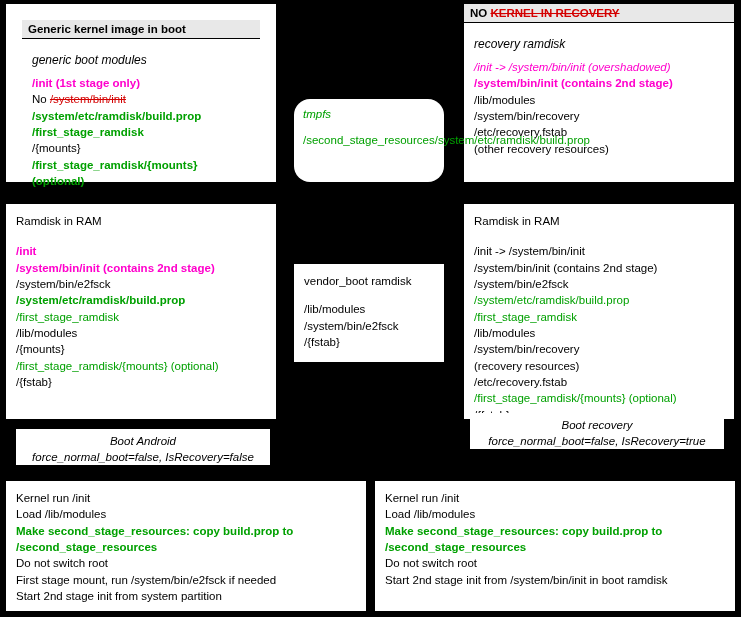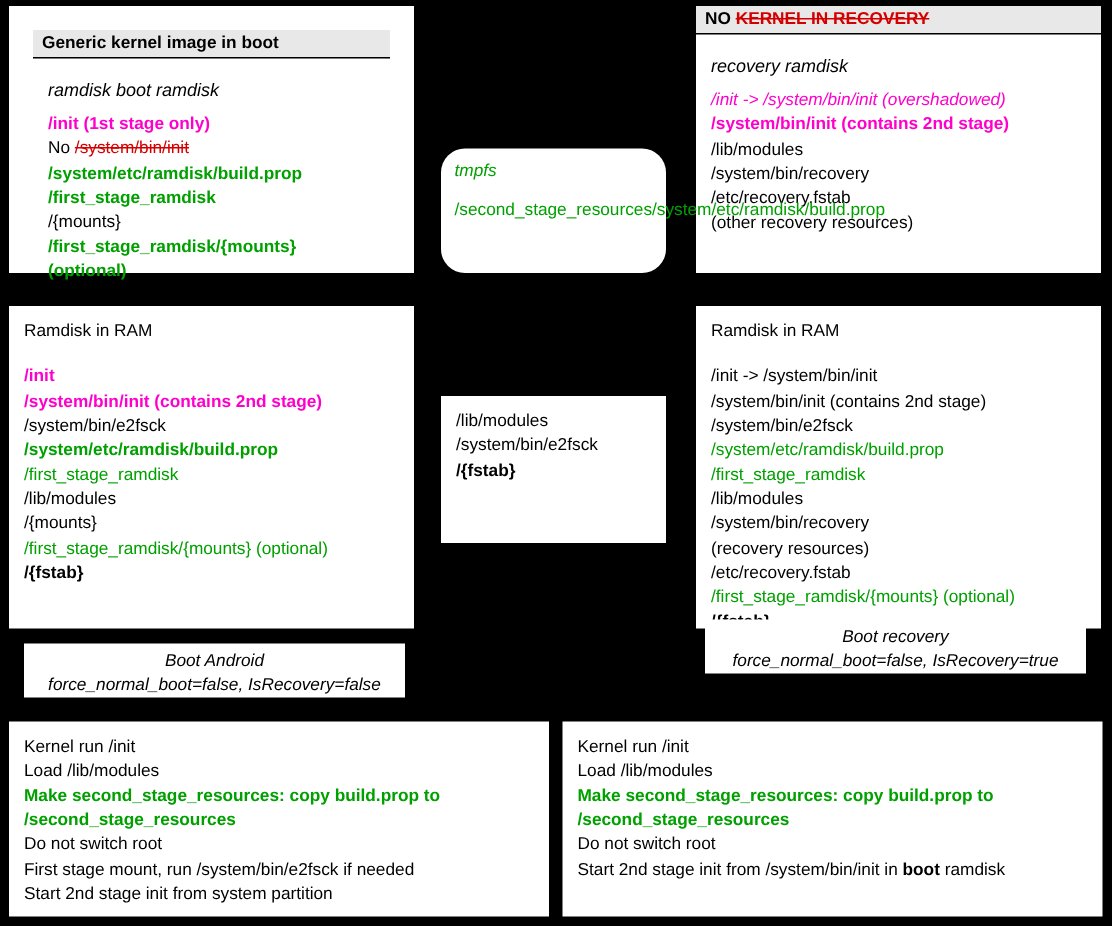--- a/index.html
+++ b/index.html
@@ -37,21 +37,21 @@
   .line {
     line-height: 1.42;
     white-space: pre-wrap;
   }
   .magenta { color: #ff00cc; font-weight: bold; }
   .magenta-plain { color: #ff00cc; font-style: italic; }
   .green { color: #00a000; font-weight: bold; }
   .green-plain { color: #00a000; }
   .red { color: #d40000; }
   .strike { text-decoration: line-through; }
-  .bold { font-weight: bold; }
+  .bold { font-weight: normal; }
   .center { text-align: center; }
   .italic { font-style: italic; }
 
   
   #box-generic-kernel { left: 6px; top: 4px; width: 270px; height: 178px; padding: 16px; }
   #box-generic-kernel .body { padding: 8px 10px; }
 
   #box-no-kernel-recovery { left: 464px; top: 4px; width: 270px; height: 178px; padding: 0; }
   #box-no-kernel-recovery .body { padding: 8px 10px; }
 
@@ -67,21 +67,21 @@
 
   #box-steps-left { left: 6px; top: 481px; width: 360px; height: 130px; padding: 9px 10px; }
   #box-steps-right { left: 375px; top: 481px; width: 360px; height: 130px; padding: 9px 10px; }
 </style>
 </head>
 <body>
 
 <div class="box" id="box-generic-kernel">
   <div class="hdr">Generic kernel image in boot</div>
   <div class="body">
-    <div class="title-italic">ramdisk boot ramdisk</div>
+    <div class="title-italic">generic boot modules</div>
     <div class="line magenta">/init (1st stage only)</div>
     <div class="line"><span>No </span><span class="red strike">/system/bin/init</span></div>
     <div class="line green">/system/etc/ramdisk/build.prop</div>
     <div class="line green">/first_stage_ramdisk</div>
     <div class="line">/{mounts}</div>
     <div class="line green">/first_stage_ramdisk/{mounts} (optional)</div>
   </div>
 </div>
 
 <div class="box" id="box-no-kernel-recovery">
@@ -124,20 +124,21 @@
   <div class="line green-plain">/first_stage_ramdisk</div>
   <div class="line">/lib/modules</div>
   <div class="line">/system/bin/recovery</div>
   <div class="line">(recovery resources)</div>
   <div class="line">/etc/recovery.fstab</div>
   <div class="line green-plain">/first_stage_ramdisk/{mounts} (optional)</div>
   <div class="line bold">/{fstab}</div>
 </div>
 
 <div class="box" id="box-vendor-boot">
+  <div class="line" style="margin-bottom:12px;">vendor_boot ramdisk</div>
   <div class="line">/lib/modules</div>
   <div class="line">/system/bin/e2fsck</div>
   <div class="line bold">/{fstab}</div>
 </div>
 
 <div class="box" id="box-boot-android">
   <div class="line center italic">Boot Android</div>
   <div class="line center italic">force_normal_boot=false, IsRecovery=false</div>
 </div>
 

